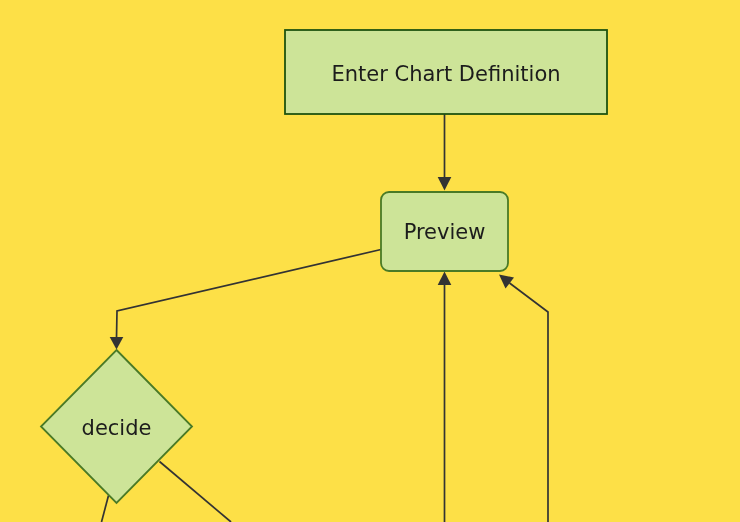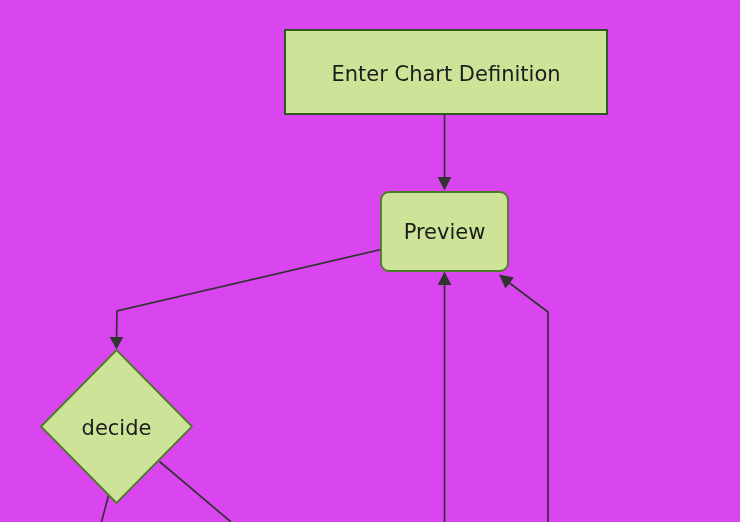--- a/index.html
+++ b/index.html
@@ -5,21 +5,21 @@
   html, body {
     margin: 0;
     padding: 0;
     background: #ffffff;
   }
   .stage {
     position: relative;
     width: 740px;
     height: 522px;
     overflow: hidden;
-    background: #d946ef;
+    background: #fde047;
   }
   svg {
     display: block;
   }
   text.node-label {
     font-family: "DejaVu Sans", "Liberation Sans", sans-serif;
     font-size: 21px;
   }
 </style>
 </head>

